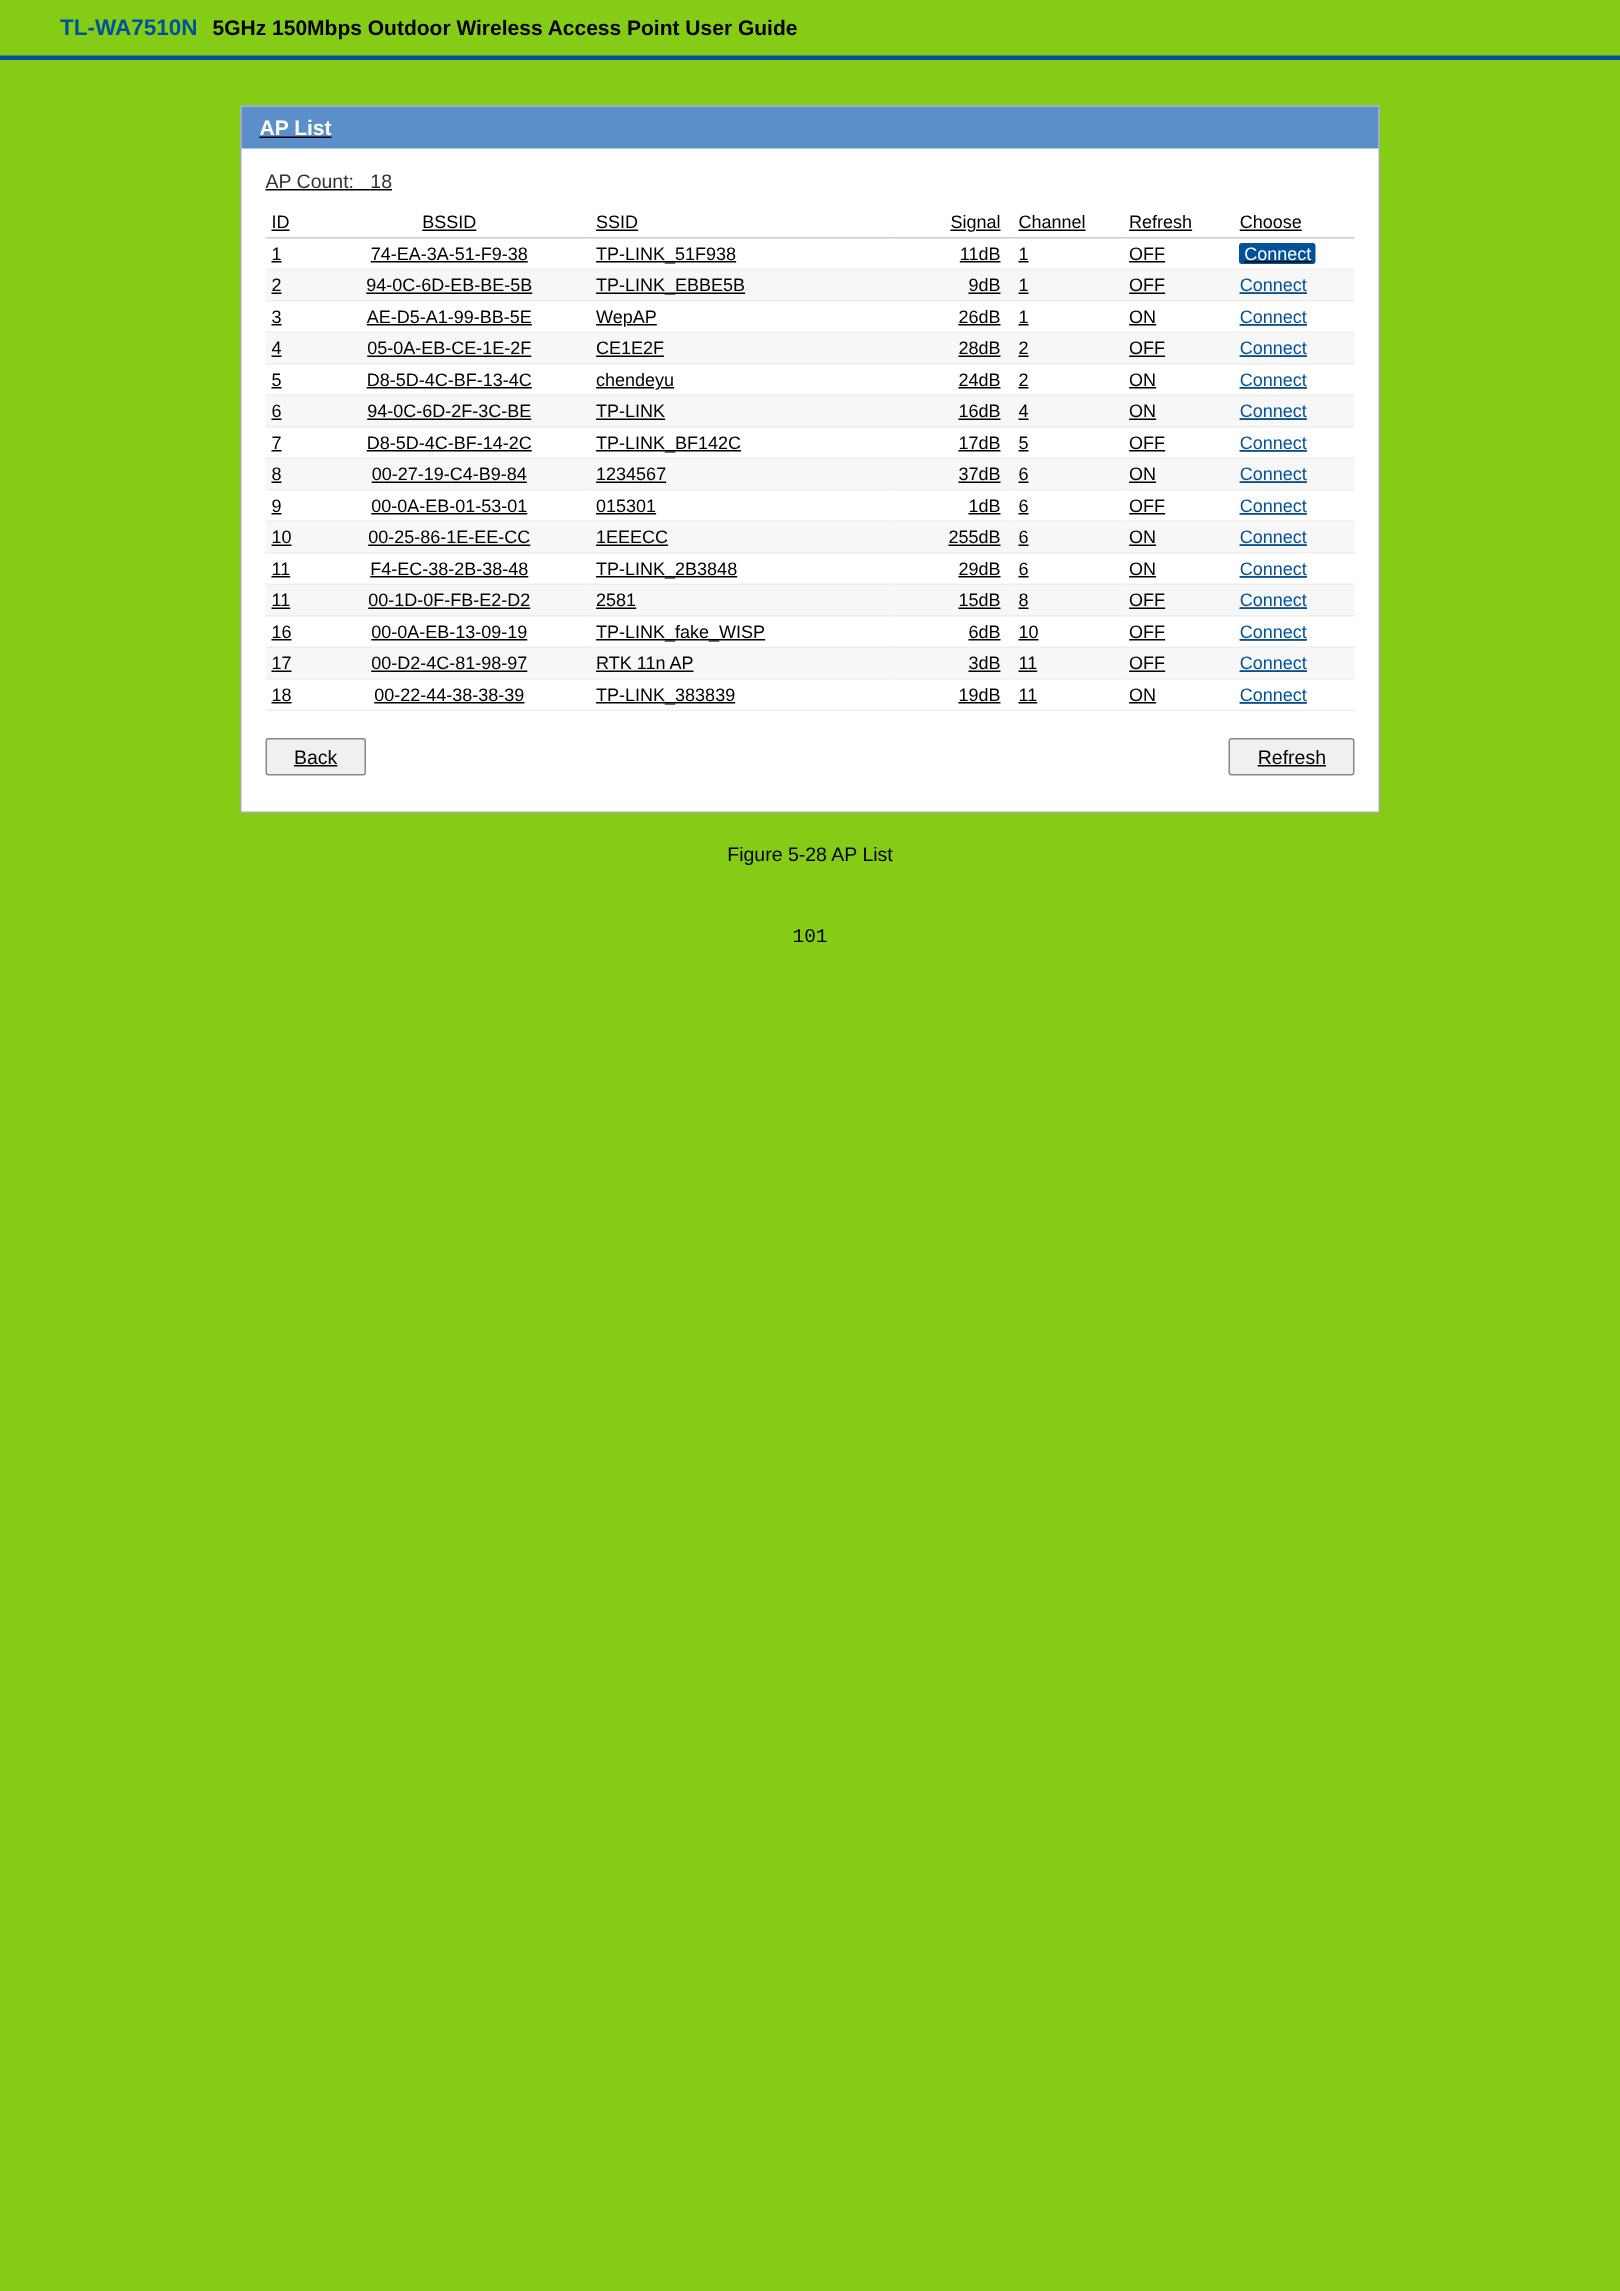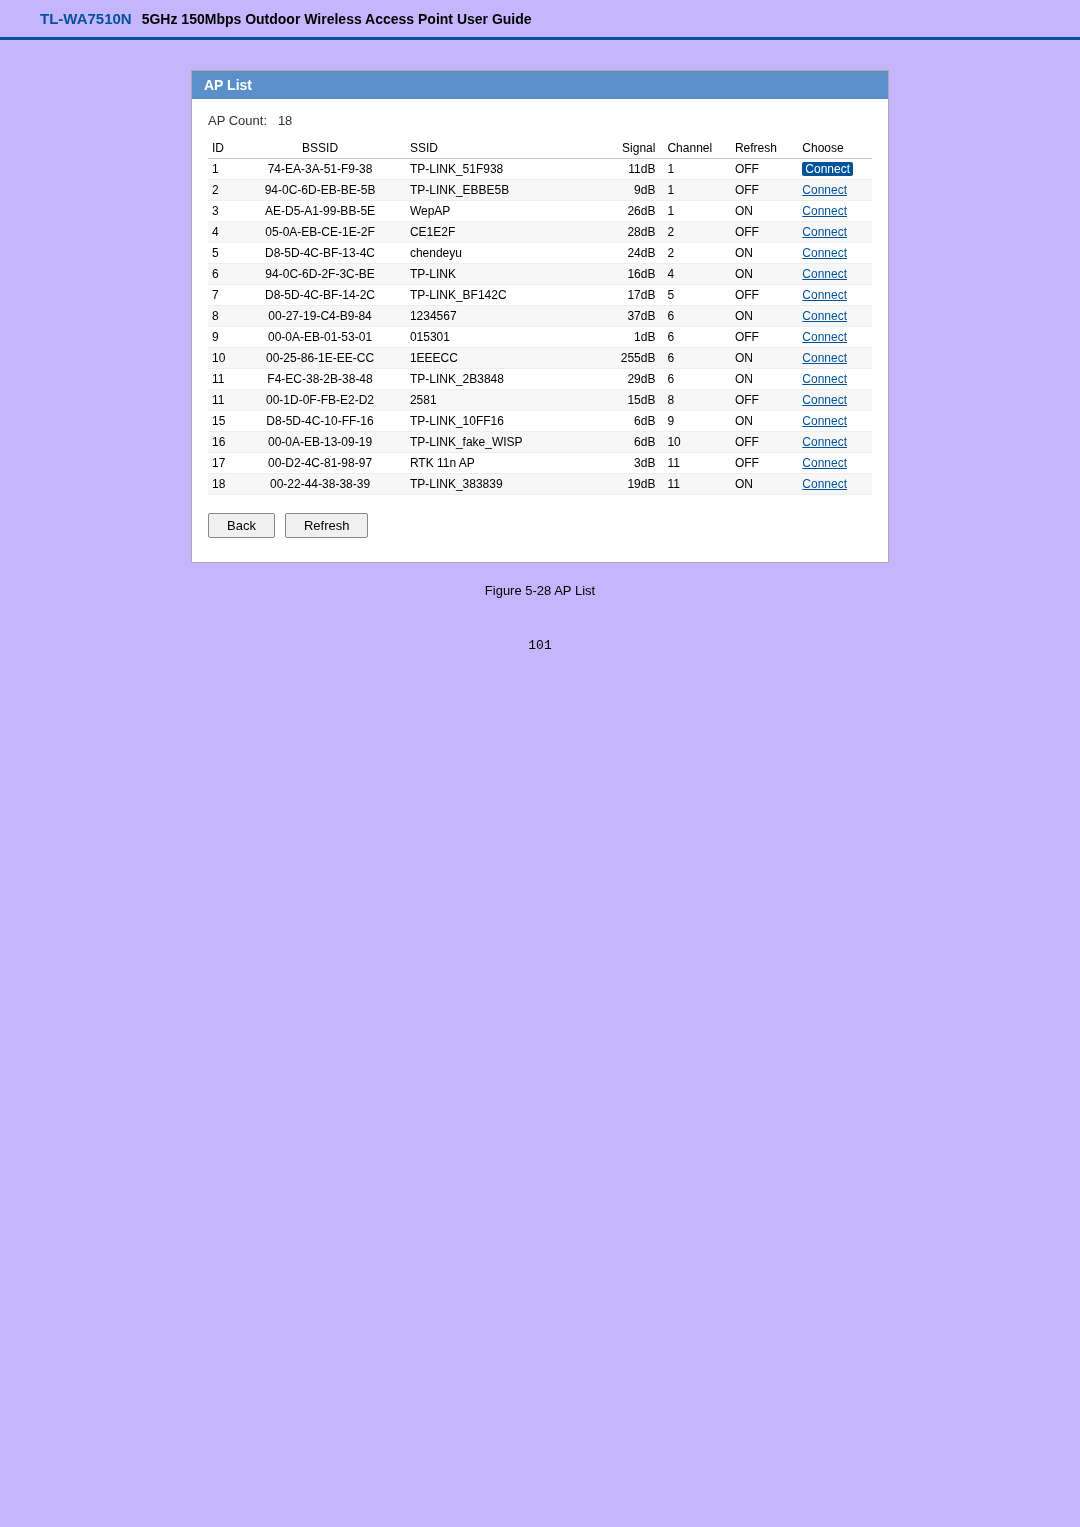--- a/index.html
+++ b/index.html
@@ -7,21 +7,21 @@
       background: #fff;
       font-family: Arial, sans-serif;
       font-size: 13px;
       color: #000;
       width: 1080px;
       min-height: 1527px;
     }
     .page-wrapper {
       width: 1080px;
       min-height: 1527px;
-      background: #c4b5fd;
+      background: #84cc16;
       display: flex;
       flex-direction: column;
       align-items: center;
     }
     .header {
       width: 100%;
       border-bottom: 3px solid #00539b;
       padding: 10px 40px;
       display: flex;
       align-items: baseline;
@@ -32,24 +32,25 @@
       font-weight: bold;
       font-size: 15px;
       color: #00539b;
     }
     .header-title {
       font-size: 14px;
       color: #000;
       font-weight: bold;
     }
     .content-box {
-      width: 698px;
+      width: 760px;
       border: 1px solid #aaa;
       background: #fff;
       margin-top: 10px;
+      text-decoration: underline;
     }
     .ap-list-header {
       background: #5b8fc9;
       color: #fff;
       font-weight: bold;
       font-size: 14px;
       padding: 6px 12px;
     }
     .ap-list-inner {
       padding: 14px 16px;
@@ -92,21 +93,21 @@
     }
     .connect-link.selected {
       color: #fff;
       background: #00539b;
       padding: 0 3px;
       border-radius: 2px;
       text-decoration: none;
     }
     .button-row {
       display: flex;
-      justify-content: flex-start;
+      justify-content: space-between;
       gap: 10px;
       margin-top: 18px;
       margin-bottom: 10px;
     }
     .btn {
       padding: 4px 18px;
       border: 1px solid #888;
       background: #f0f0f0;
       font-size: 13px;
       cursor: pointer;
@@ -265,29 +266,20 @@
             <tr>
               <td class="col-id">11</td>
               <td class="col-bssid">00-1D-0F-FB-E2-D2</td>
               <td class="col-ssid">2581</td>
               <td class="col-signal">15dB</td>
               <td class="col-channel">8</td>
               <td class="col-security">OFF</td>
               <td class="col-choose"><a href="#" class="connect-link">Connect</a></td>
             </tr>
             <tr>
-              <td class="col-id">15</td>
-              <td class="col-bssid">D8-5D-4C-10-FF-16</td>
-              <td class="col-ssid">TP-LINK_10FF16</td>
-              <td class="col-signal">6dB</td>
-              <td class="col-channel">9</td>
-              <td class="col-security">ON</td>
-              <td class="col-choose"><a href="#" class="connect-link">Connect</a></td>
-            </tr>
-            <tr>
               <td class="col-id">16</td>
               <td class="col-bssid">00-0A-EB-13-09-19</td>
               <td class="col-ssid">TP-LINK_fake_WISP</td>
               <td class="col-signal">6dB</td>
               <td class="col-channel">10</td>
               <td class="col-security">OFF</td>
               <td class="col-choose"><a href="#" class="connect-link">Connect</a></td>
             </tr>
             <tr>
               <td class="col-id">17</td>

